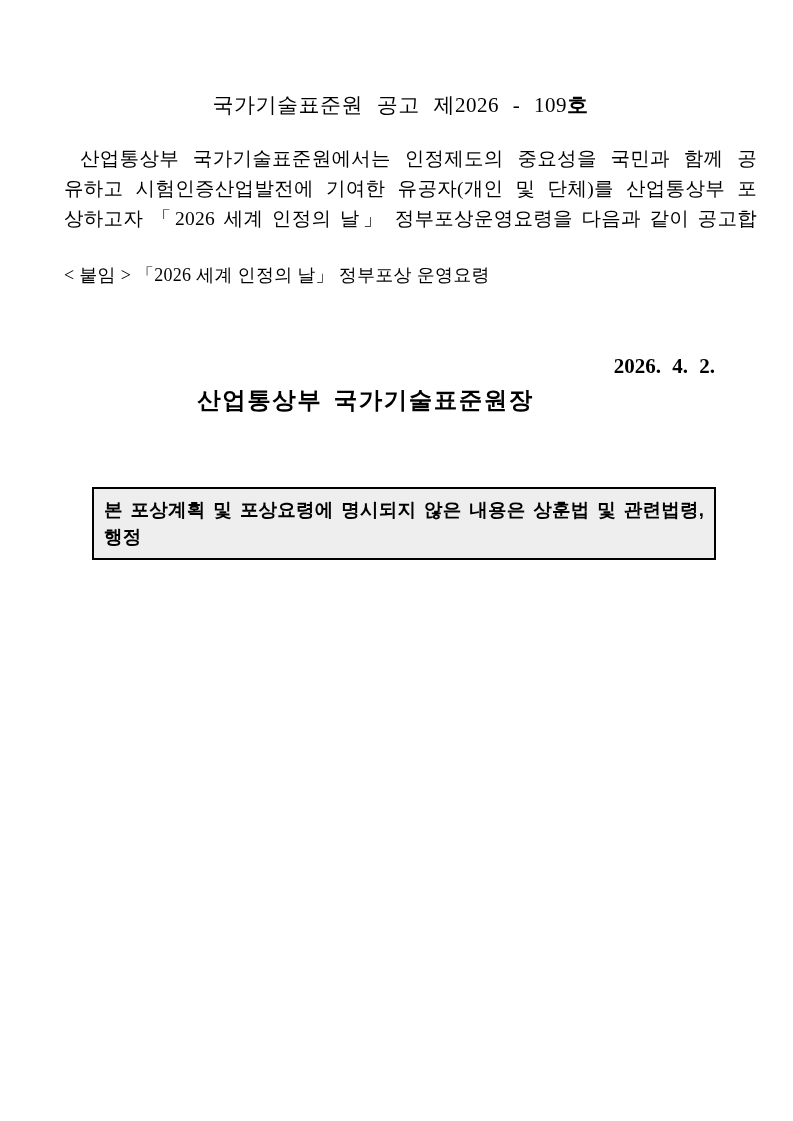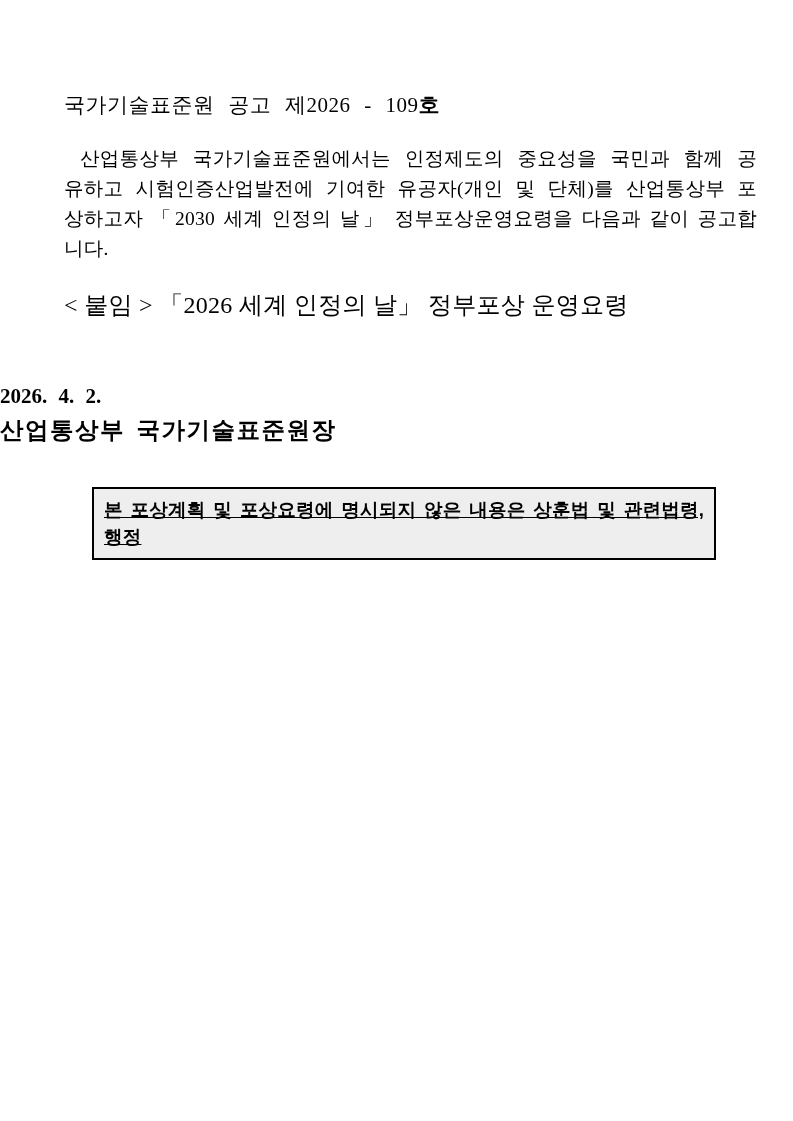--- a/index.html
+++ b/index.html
@@ -13,21 +13,21 @@
     height: 1121px;
     margin: 0 auto;
     background: #ffffff;
     color: #000000;
     font-family: "Liberation Serif", "DejaVu Serif", serif;
     overflow: hidden;
     box-sizing: border-box;
   }
   .doc-number {
     margin: 93px 56px 0 64px;
-    text-align: left;
+    text-align: center;
     font-size: 21px;
     line-height: 25px;
     word-spacing: 8px;
     letter-spacing: 0.5px;
     white-space: nowrap;
   }
   .doc-number .suffix {
     font-weight: bold;
   }
   .body-para {
@@ -38,38 +38,38 @@
   }
   .body-para .line.fill {
     text-align: justify;
     text-align-last: justify;
   }
   .body-para .line.indent {
     text-indent: 16px;
   }
   .attachment-line {
     margin: 29px 58px 0 64px;
-    font-size: 24px;
+    font-size: 18px;
     line-height: 25px;
     letter-spacing: 0.3px;
   }
   .signoff {
     margin-top: 66px;
   }
   .signoff .date {
     margin-right: 78px;
-    text-align: left;
+    text-align: right;
     font-weight: bold;
     font-size: 21px;
     line-height: 25px;
     word-spacing: 6px;
   }
   .signoff .signer {
     margin: 6px 62px 0 0;
-    text-align: left;
+    text-align: center;
     font-weight: bold;
     font-size: 23.5px;
     line-height: 31px;
     letter-spacing: 1.5px;
     word-spacing: 4px;
   }
   .notice-box {
     box-sizing: border-box;
     position: absolute;
     left: 92px;
@@ -80,37 +80,35 @@
     padding: 7px 10px 8px 10px;
     font-family: "Liberation Sans", "DejaVu Sans", sans-serif;
     font-weight: bold;
     font-size: 18.5px;
     line-height: 27px;
     letter-spacing: 0.2px;
   }
   .notice-box .box-line.fill {
     text-align: justify;
     text-align-last: justify;
-    text-decoration: underline;
   }
 </style>
 </head>
 <body>
 
 <div class="page">
 
   <div class="doc-number">
     <span>국가기술표준원 공고 제2026 - 109</span><span class="suffix">호</span>
   </div>
 
   <div class="body-para">
     <div class="line fill indent">산업통상부 국가기술표준원에서는 인정제도의 중요성을 국민과 함께 공</div>
     <div class="line fill">유하고 시험인증산업발전에 기여한 유공자(개인 및 단체)를 산업통상부 포</div>
-    <div class="line fill">상하고자 「2030 세계 인정의 날」 정부포상운영요령을 다음과 같이 공고합</div>
-    <div class="line">니다.</div>
+    <div class="line fill">상하고자 「2026 세계 인정의 날」 정부포상운영요령을 다음과 같이 공고합</div>
   </div>
 
   <div class="attachment-line">&lt; 붙임 &gt; 「2026 세계 인정의 날」 정부포상 운영요령</div>
 
   <div class="signoff">
     <div class="date">2026. 4. 2.</div>
     <div class="signer">산업통상부 국가기술표준원장</div>
   </div>
 
   <div class="notice-box">

